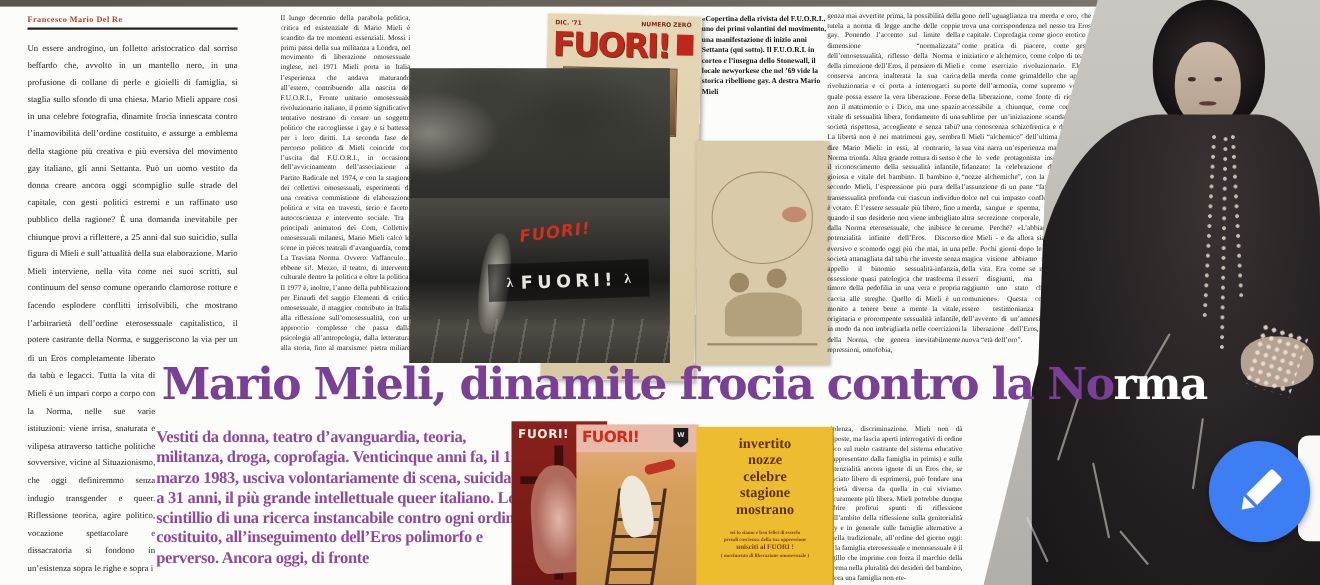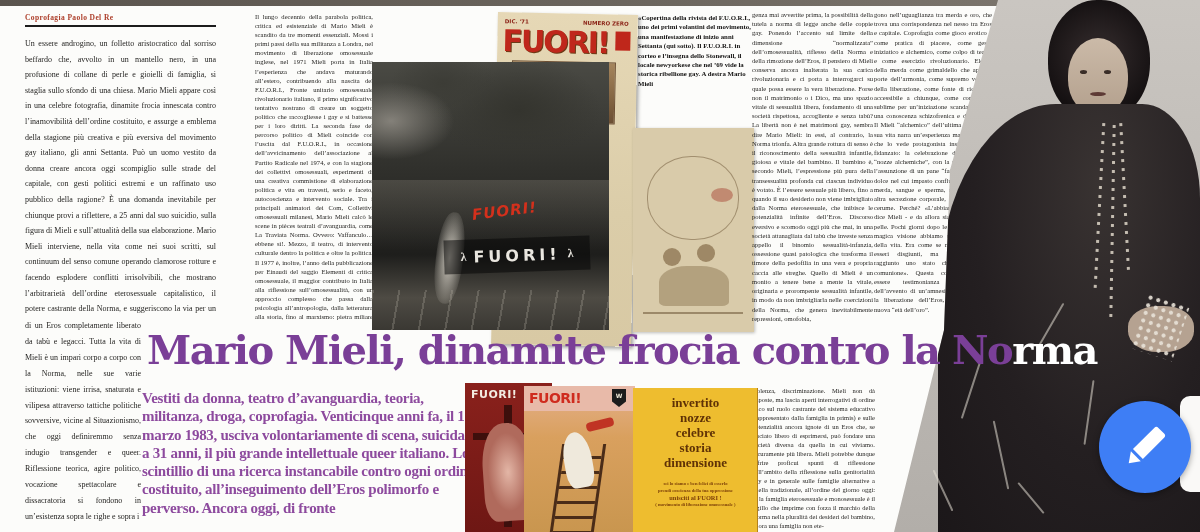--- a/index.html
+++ b/index.html
@@ -139,21 +139,21 @@
   #fab .pen .gap{position:absolute;left:10px;top:0;width:3px;height:14px;}
   #fab .pen .bodyp{position:absolute;left:13px;top:0;width:33px;height:14px;background:#fff;border-radius:0 3px 3px 0;}
 </style>
 </head>
 <body>
 
 <div id="stage" data-name="newspaper-page">
 
   <div id="top-edge" class="abs" data-name="page-scan-edge"></div>
 
-  <div id="byline" class="abs" data-name="byline">Coprofagia Paolo Del Re</div>
+  <div id="byline" class="abs" data-name="byline">Francesco Mario Del Re</div>
 
   <div id="col1top" class="col" data-name="body-column-1-top">Un essere androgino, un folletto aristocratico dal sorriso beffardo che, avvolto in un mantello nero, in una profusione di collane di perle e gioielli di famiglia, si staglia sullo sfondo di una chiesa. Mario Mieli appare così in una celebre fotografia, dinamite frocia innescata contro l’inamovibilità dell’ordine costituito, e assurge a emblema della stagione più creativa e più eversiva del movimento gay italiano, gli anni Settanta. Può un uomo vestito da donna creare ancora oggi scompiglio sulle strade del capitale, con gesti politici estremi e un raffinato uso pubblico della ragione? È una domanda inevitabile per chiunque provi a riflettere, a 25 anni dal suo suicidio, sulla figura di Mieli e sull’attualità della sua elaborazione. Mario Mieli interviene, nella vita come nei suoi scritti, sul continuum del senso comune operando clamorose rotture e facendo esplodere conflitti irrisolvibili, che mostrano l’arbitrarietà dell’ordine eterosessuale capitalistico, il potere castrante della Norma, e suggeriscono la via per un “gaio comunismo”, che parte dall’abbattimento dell’omofobia e dalla valorizzazione della femminilità e giunge alla conquista</div>
   <div id="col1bot" class="col" data-name="body-column-1-bottom">di un Eros completamente liberato da tabù e legacci. Tutta la vita di Mieli è un impari corpo a corpo con la Norma, nelle sue varie istituzioni: viene irrisa, snaturata e vilipesa attraverso tattiche politiche sovversive, vicine al Situazionismo, che oggi definiremmo senza indugio transgender e queer. Riflessione teorica, agire politico, vocazione spettacolare e dissacratoria si fondono in un’esistenza sopra le righe e sopra i</div>
   <div id="col2" class="col" data-name="body-column-2">Il lungo decennio della parabola politica, critica ed esistenziale di Mario Mieli è scandito da tre momenti essenziali. Mossi i primi passi della sua militanza a Londra, nel movimento di liberazione omosessuale inglese, nel 1971 Mieli porta in Italia l’esperienza che andava maturando all’estero, contribuendo alla nascita del F.U.O.R.I., Fronte unitario omosessuale rivoluzionario italiano, il primo significativo tentativo nostrano di creare un soggetto politico che raccogliesse i gay e si battesse per i loro diritti. La seconda fase del percorso politico di Mieli coincide con l’uscita dal F.U.O.R.I., in occasione dell’avvicinamento dell’associazione al Partito Radicale nel 1974, e con la stagione dei collettivi omosessuali, esperimenti di una creativa commistione di elaborazione politica e vita en travesti, serio e faceto, autocoscienza e intervento sociale. Tra i principali animatori dei Com, Collettivi omosessuali milanesi, Mario Mieli calcò le scene in pièces teatrali d’avanguardia, come La Traviata Norma. Ovvero: Vaffanculo… ebbene sì!. Mezzo, il teatro, di intervento culturale dentro la politica e oltre la politica. Il 1977 è, inoltre, l’anno della pubblicazione per Einaudi del saggio Elementi di critica omosessuale, il maggior contributo in Italia alla riflessione sull’omosessualità, con un approccio complesso che passa dalla psicologia all’antropologia, dalla letteratura alla storia, fino al marxismo: pietra miliare per un’intera generazione di militanti, il saggio è stato riscoperto in an-</div>
 
   <div id="cover" class="abs" data-name="fuori-magazine-cover">
     <div class="dateline" data-name="cover-dateline">
       <span data-name="cover-date">DIC. '71</span>
       <span data-name="cover-issue">NUMERO ZERO</span>
     </div>
@@ -210,22 +210,22 @@
     <div class="ladder" data-name="ladder"></div>
     <div class="painter" data-name="painter-figure"></div>
     <div class="paint" data-name="red-paint-stroke"></div>
   </div>
 
   <div id="flyer" class="abs" data-name="yellow-flyer">
     <div class="words" data-name="flyer-words">
       <span data-name="flyer-word">invertito</span>
       <span data-name="flyer-word">nozze</span>
       <span data-name="flyer-word">celebre</span>
-      <span data-name="flyer-word">storia</span>
-      <span data-name="flyer-word">dimensione</span>
+      <span data-name="flyer-word">stagione</span>
+      <span data-name="flyer-word">mostrano</span>
     </div>
     <div class="small" data-name="flyer-small-text">
       <span data-name="flyer-small-line">sei lo siamo e ben felici di esserlo</span>
       <span data-name="flyer-small-line">prendi coscienza della tua oppressione</span>
       <span class="big" data-name="flyer-small-line">unisciti al FUORI !</span>
       <span data-name="flyer-small-line">( movimento di liberazione omosessuale )</span>
     </div>
   </div>
 
   <div id="photo" class="abs" data-name="mario-mieli-portrait">

